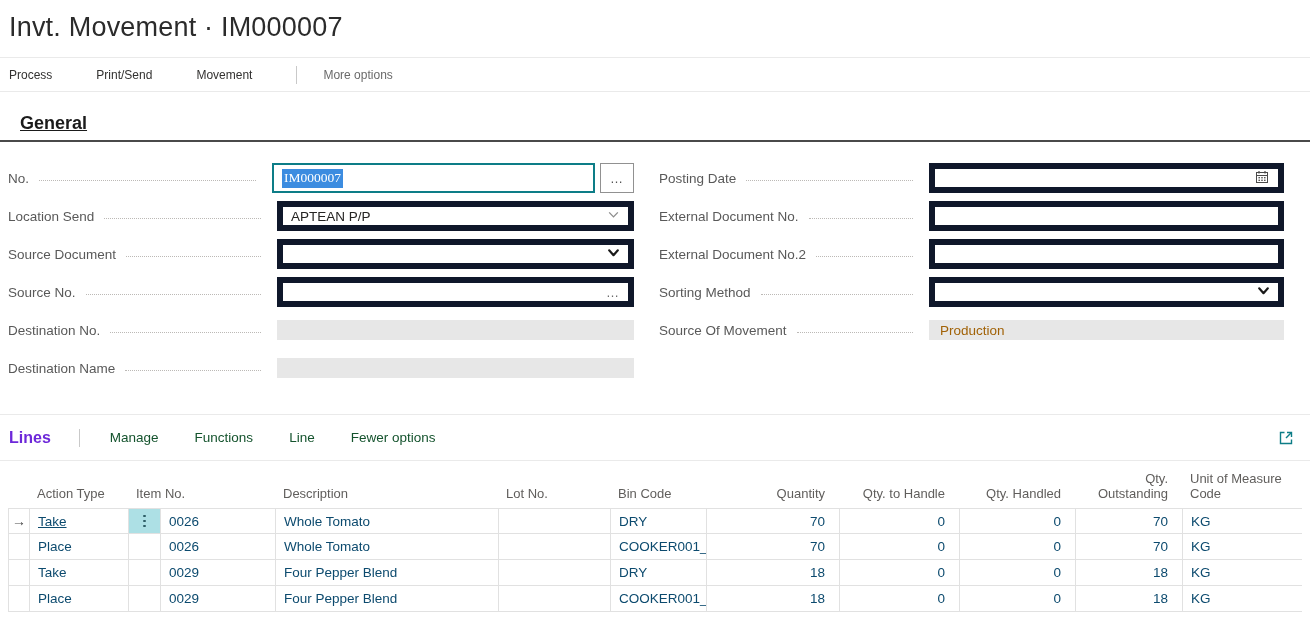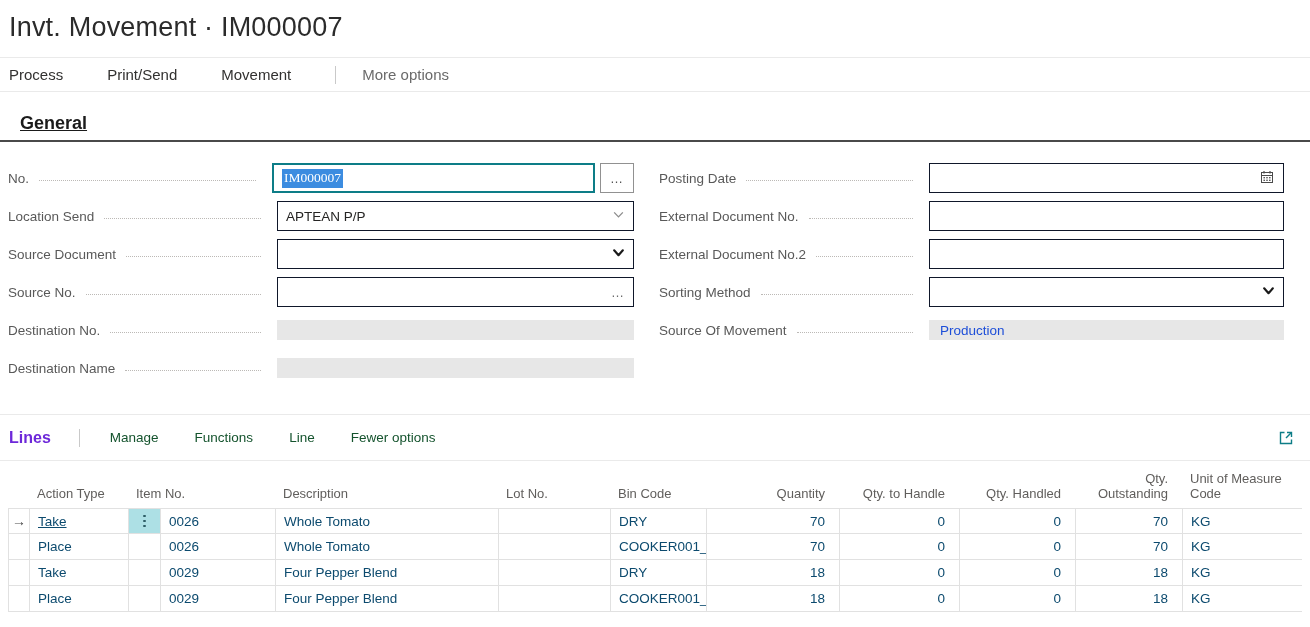--- a/index.html
+++ b/index.html
@@ -15,21 +15,21 @@
   .title {
     font-size:27px; font-weight:400; color:#2b2b2b;
     padding:12px 0 0 9px; letter-spacing:0.2px;
   }
   .hr { border-top:1px solid #eaeaea; width:100%; }
   .hr-top { margin-top:14px; }
 
   
   .actionbar {
     height:33px; display:flex; align-items:center; padding-left:9px;
-    font-size:15px; color:#323130;
+    font-size:12px; color:#323130;
   }
   .actionbar .item { margin-right:44px; cursor:pointer; }
   .vdiv { width:1px; height:18px; background:#c9c9c9; margin-right:26px; }
   .more { color:#6a6a6a; }
 
   
   .section-head {
     margin:21px 0 0 20px; font-size:18px; font-weight:700; color:#1b1b1b;text-decoration:underline;
   }
   .section-underline { border-top:2px solid #4a4a4a; margin-top:6px; }
@@ -42,40 +42,40 @@
   .frow { display:flex; align-items:center; height:30px; }
   .flabel-wrap { display:flex; align-items:center; flex:1; min-width:0; padding-right:12px; }
   .flabel { font-size:13.5px; color:#595959; white-space:nowrap; }
   .dots {
     flex:1; height:0; border-bottom:1px dotted #bcb9b6;
     margin-left:10px; margin-right:4px; position:relative; top:2px;
   }
   .ctrl { width:357px; flex:0 0 auto; display:flex; align-items:center; position:relative; }
   .fcol-right .ctrl { width:355px; }
   .inputbox {
-    width:100%; height:30px; border:1px solid #0f172a; background:#fff;
+    width:100%; height:30px; border:6px solid #0f172a; background:#fff;
     display:flex; align-items:center; padding:0 8px; font-size:13.5px; color:#252423;
   }
   .inputbox.focused { border:2px solid #0d7d87;font-family:Liberation Serif, serif; }
   .inputbox input {
     border:none; outline:none; width:100%; height:100%;
     font-family:"Liberation Sans", sans-serif; font-size:13.5px; color:#252423;
   }
   .sel-text { background:#3c8ce0; color:#fff; padding:1px 2px 2px 2px; }
   .assist-btn {
     width:34px; height:30px; border:1px solid #919191; background:#fff;
     margin-left:5px; display:flex; align-items:center; justify-content:center;
     font-size:13px; color:#555; cursor:pointer; flex:0 0 auto; letter-spacing:1px;
   }
   .in-ell { margin-left:auto; color:#6b6b6b; font-size:13px; letter-spacing:1px; cursor:pointer; }
   .chev { margin-left:auto; flex:0 0 auto; cursor:pointer; }
   .cal { margin-left:auto; flex:0 0 auto; cursor:pointer; }
   .disabledbox {
     width:100%; height:20px; background:#e7e7e7; border:1px solid #e7e7e7;
-    display:flex; align-items:center; padding:0 10px; font-size:13.5px; color:#1d4ed8;
+    display:flex; align-items:center; padding:0 10px; font-size:13.5px; color:#a16207;
   }
 
   
   .lines-hr { margin-top:31px; }
   .lines-head {
     height:45px; display:flex; align-items:center; padding-left:9px;
     font-size:13.5px;
   }
   .lines-title { font-size:16px; font-weight:700; color:#6d28d9; margin-right:28px; }
   .lines-head .item { margin-right:36px; color:#14532d; cursor:pointer; }

